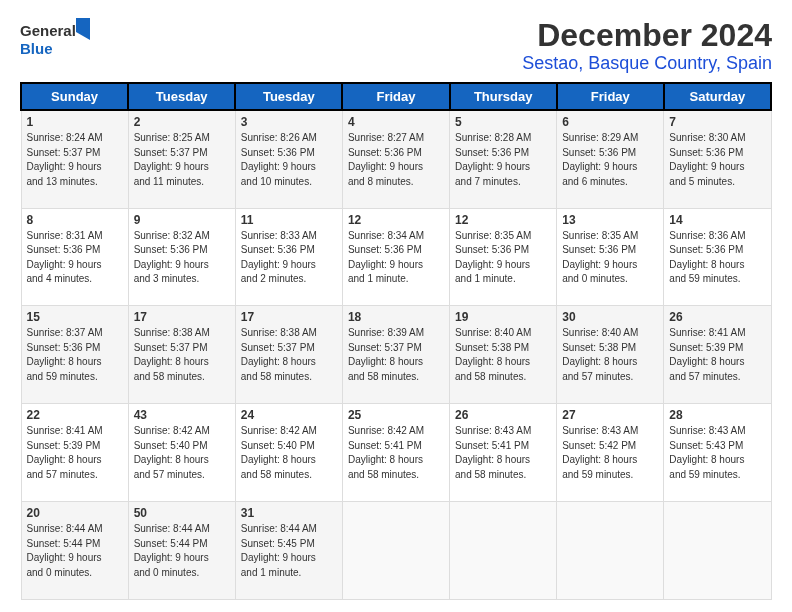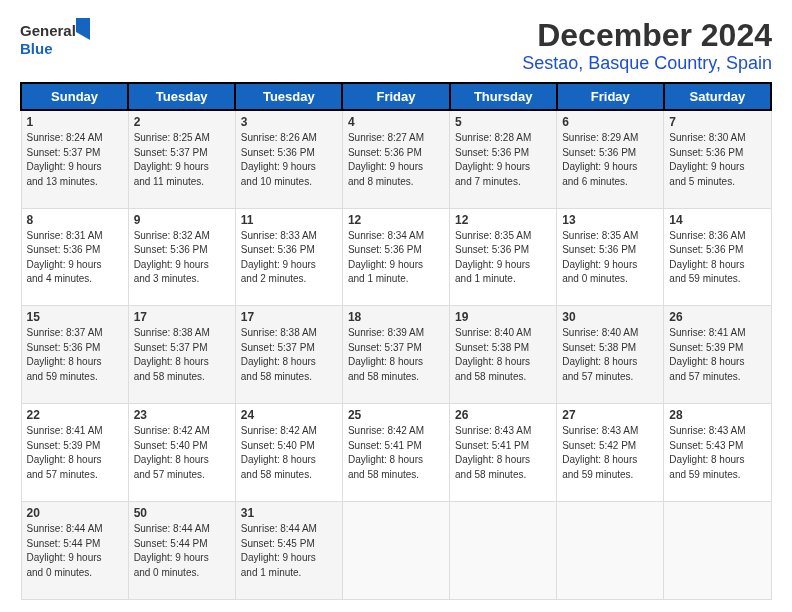--- a/index.html
+++ b/index.html
@@ -208,21 +208,21 @@
             <span class="day-num">26</span>
             <div class="cell-text">Sunrise: 8:41 AM<br>Sunset: 5:39 PM<br>Daylight: 8 hours<br>and 57 minutes.</div>
           </td>
         </tr>
         <tr>
           <td>
             <span class="day-num">22</span>
             <div class="cell-text">Sunrise: 8:41 AM<br>Sunset: 5:39 PM<br>Daylight: 8 hours<br>and 57 minutes.</div>
           </td>
           <td>
-            <span class="day-num">23</span>
+            <span class="day-num">43</span>
             <div class="cell-text">Sunrise: 8:42 AM<br>Sunset: 5:40 PM<br>Daylight: 8 hours<br>and 57 minutes.</div>
           </td>
           <td>
             <span class="day-num">24</span>
             <div class="cell-text">Sunrise: 8:42 AM<br>Sunset: 5:40 PM<br>Daylight: 8 hours<br>and 58 minutes.</div>
           </td>
           <td>
             <span class="day-num">25</span>
             <div class="cell-text">Sunrise: 8:42 AM<br>Sunset: 5:41 PM<br>Daylight: 8 hours<br>and 58 minutes.</div>
           </td>

